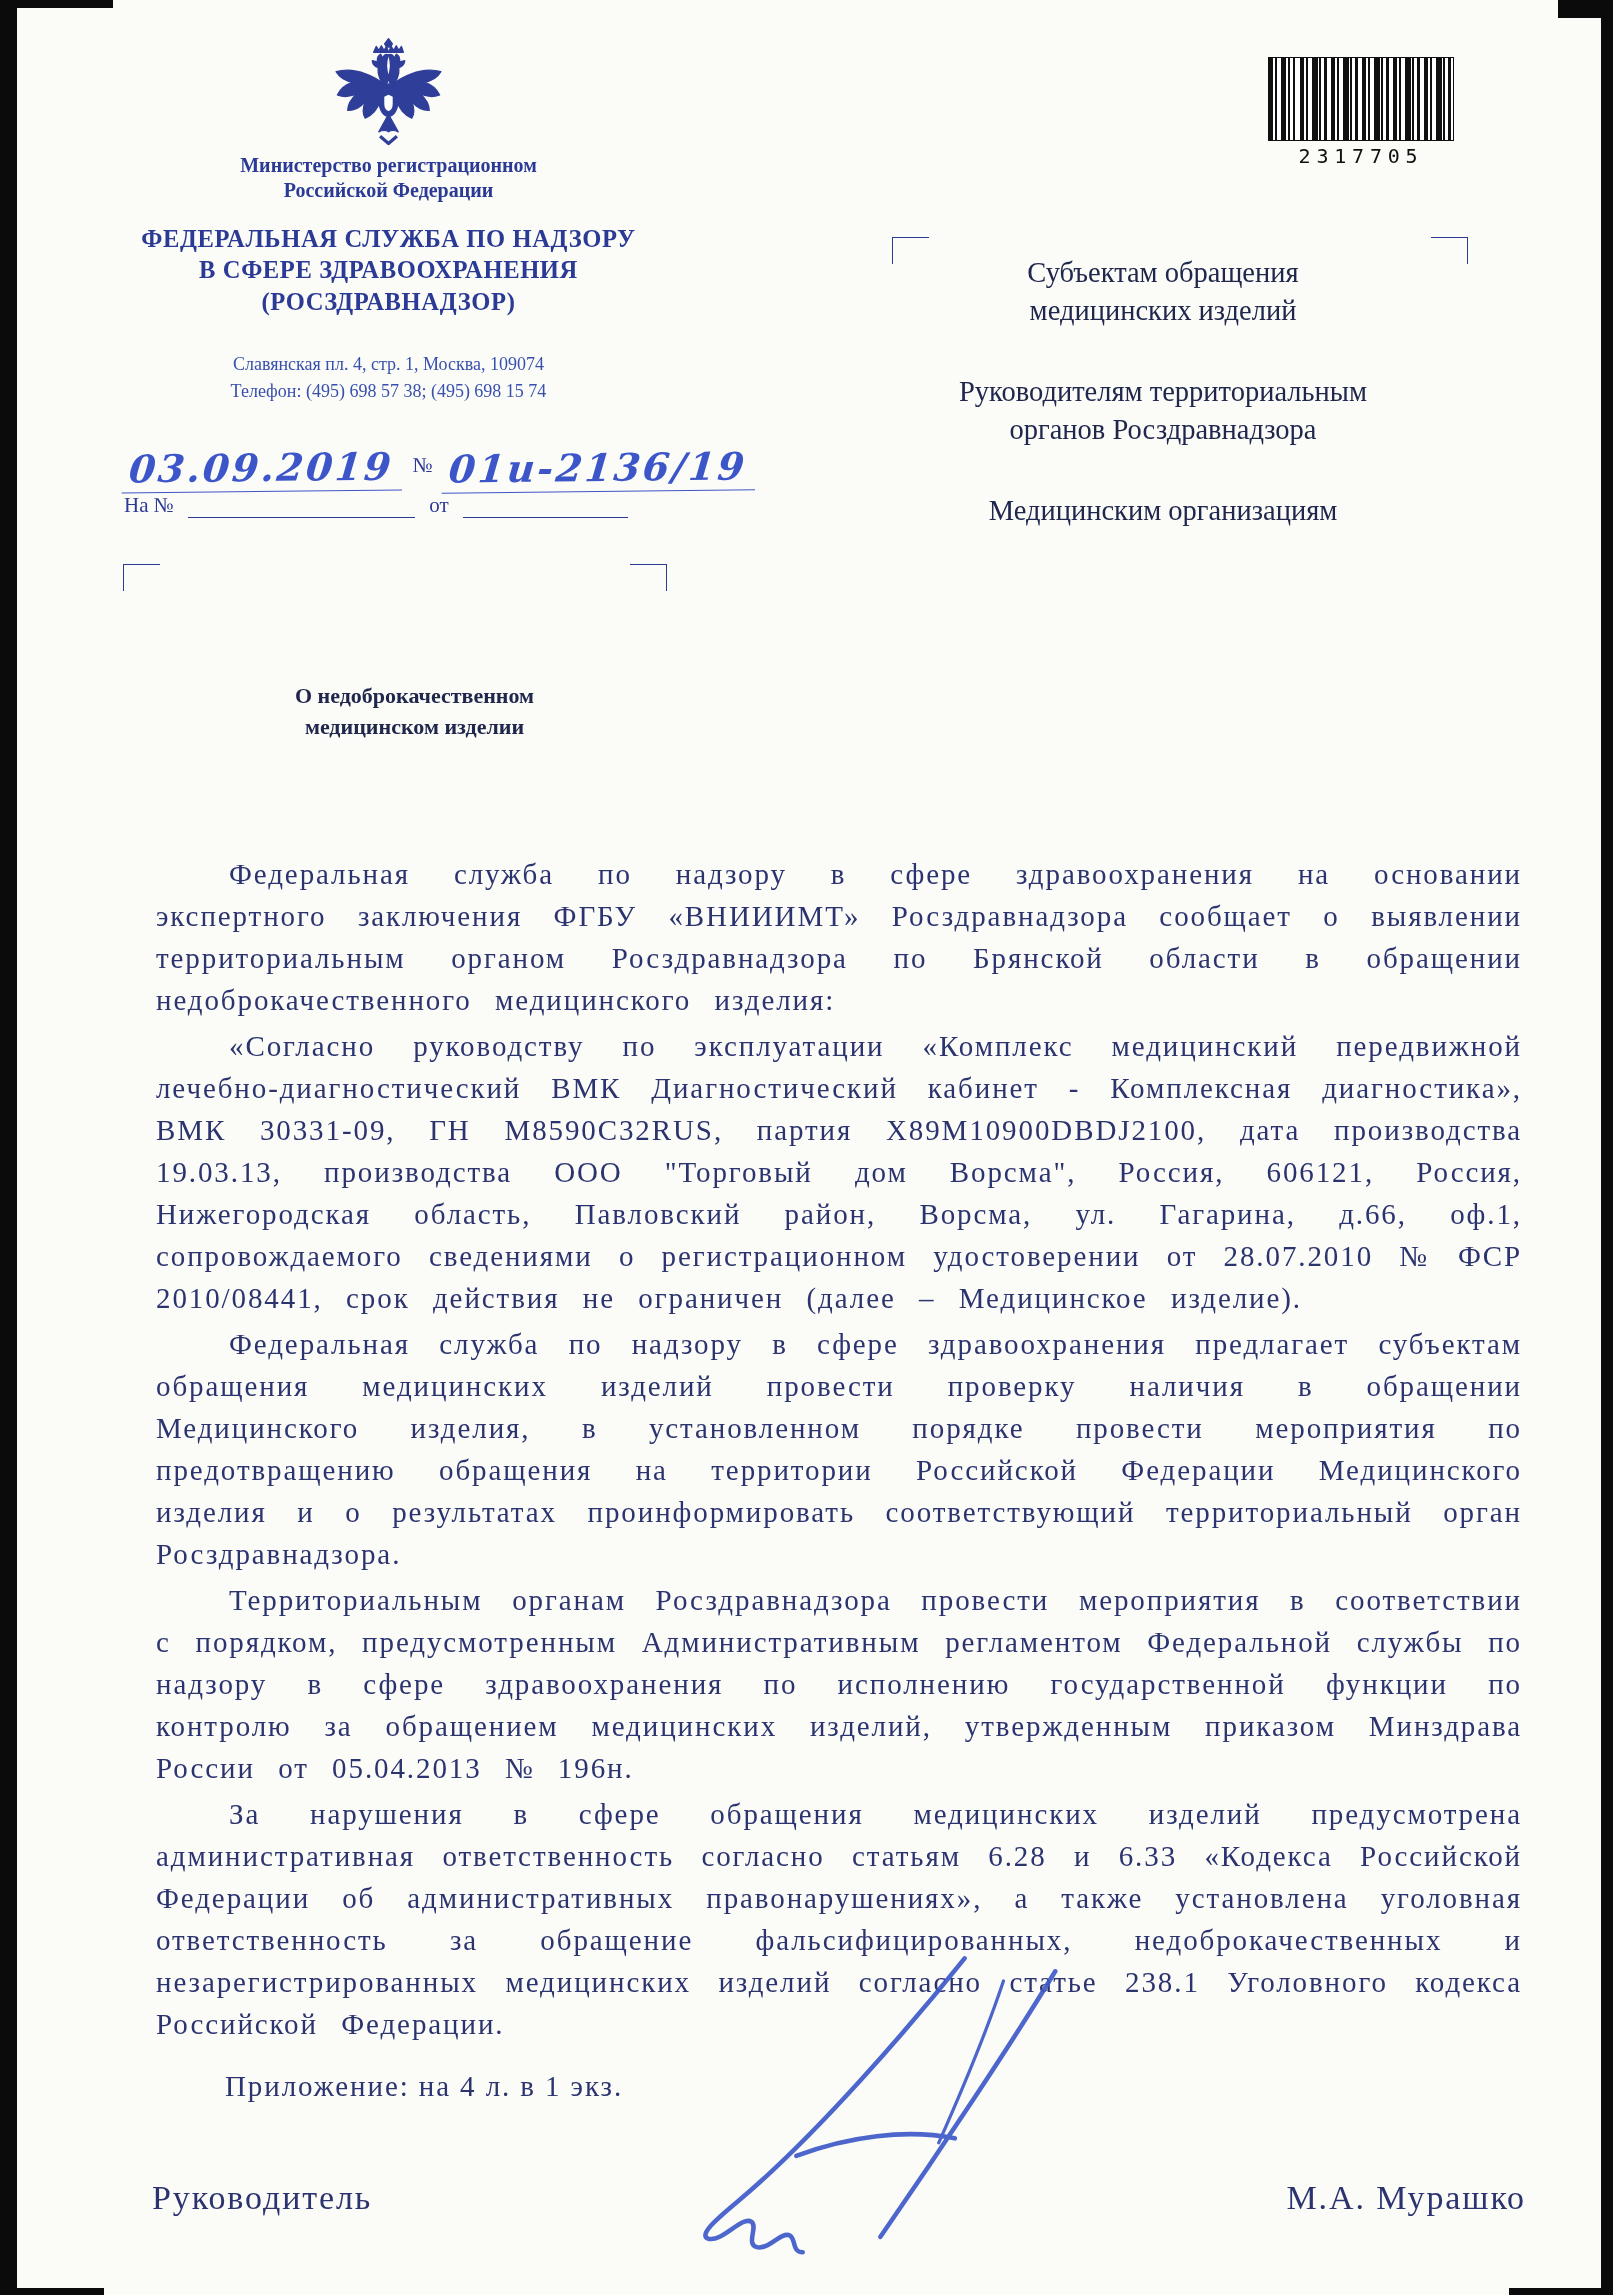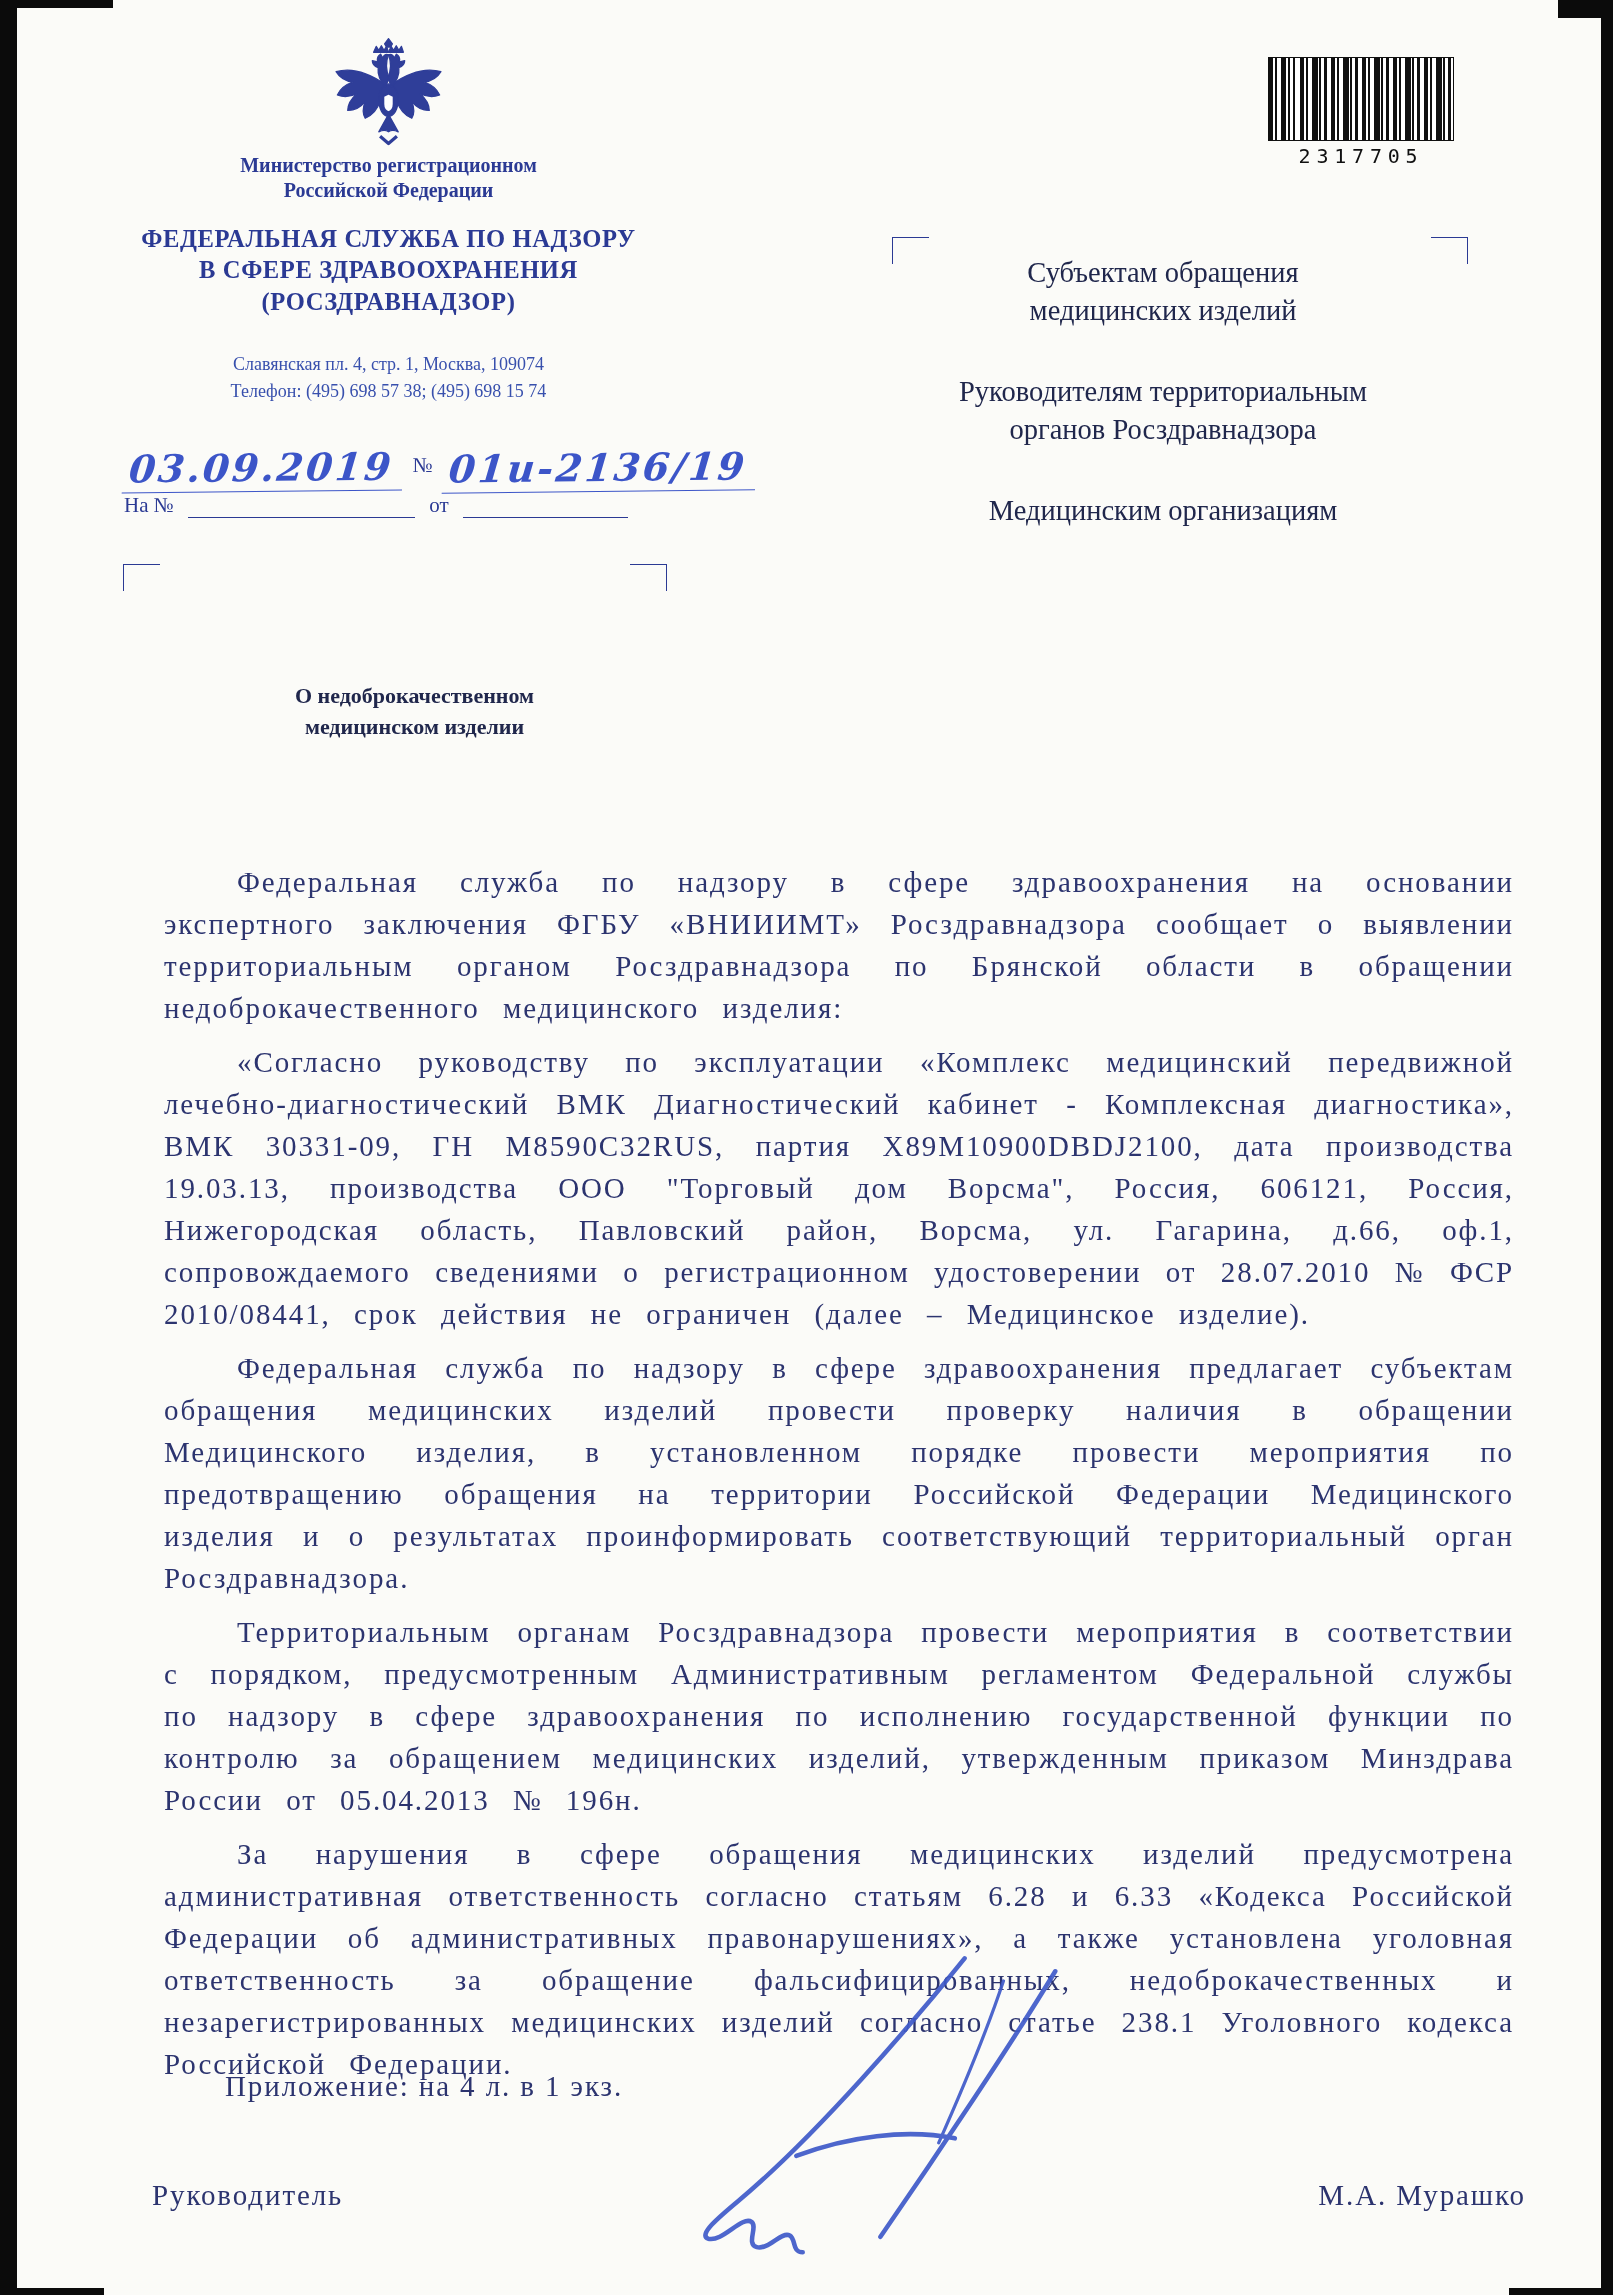--- a/index.html
+++ b/index.html
@@ -65,27 +65,27 @@
   .recipient { margin-bottom:43px; }
 
   
   .subject { position:absolute; left:246px; top:681px; width:337px; text-align:center;
              font-weight:bold; font-size:22px; line-height:1.4; color:#20274c; }
 
   
   .body-text { position:absolute; left:152px; top:849px; width:1374px;
                font-size:29px; line-height:42px; text-align:justify;
                color:#2c346f; letter-spacing:1.9px; word-spacing:14.2px; }
-  .body-text p { margin:12px; text-indent:73px; }
+  .body-text p { margin:4px; text-indent:73px; }
 
   .attachment { position:absolute; left:225px; top:2070px; font-size:29px; color:#2c346f; letter-spacing:1.9px; }
 
   .footer { position:absolute; left:152px; top:2179px; width:1374px;
             display:flex; justify-content:space-between;
-            font-size:29px; color:#2c346f; letter-spacing:1.9px; }
+            font-size:34px; color:#2c346f; letter-spacing:1.9px; }
 
   .signature { position:absolute; left:602px; top:1942px; }
 </style>
 </head>
 <body>
 
 <div class="page">
 
   <div class="edge edge-left"></div>
   <div class="edge edge-right"></div>

